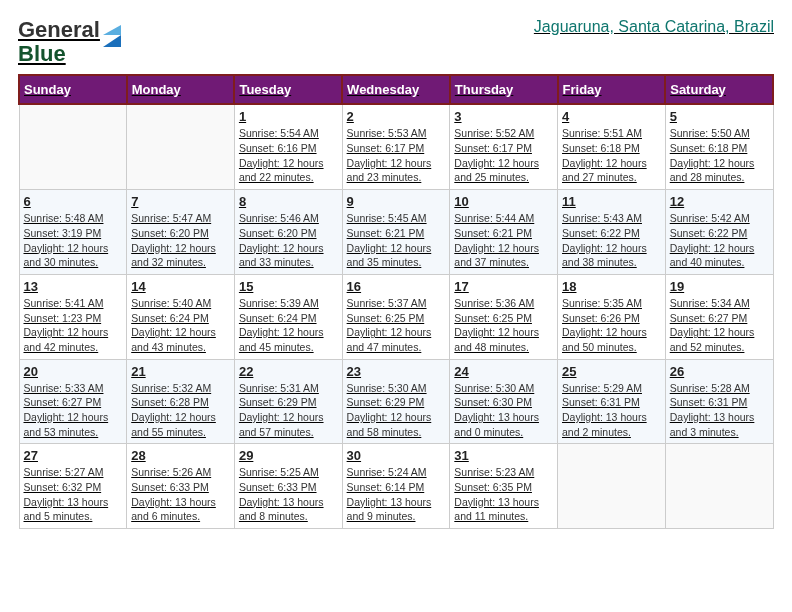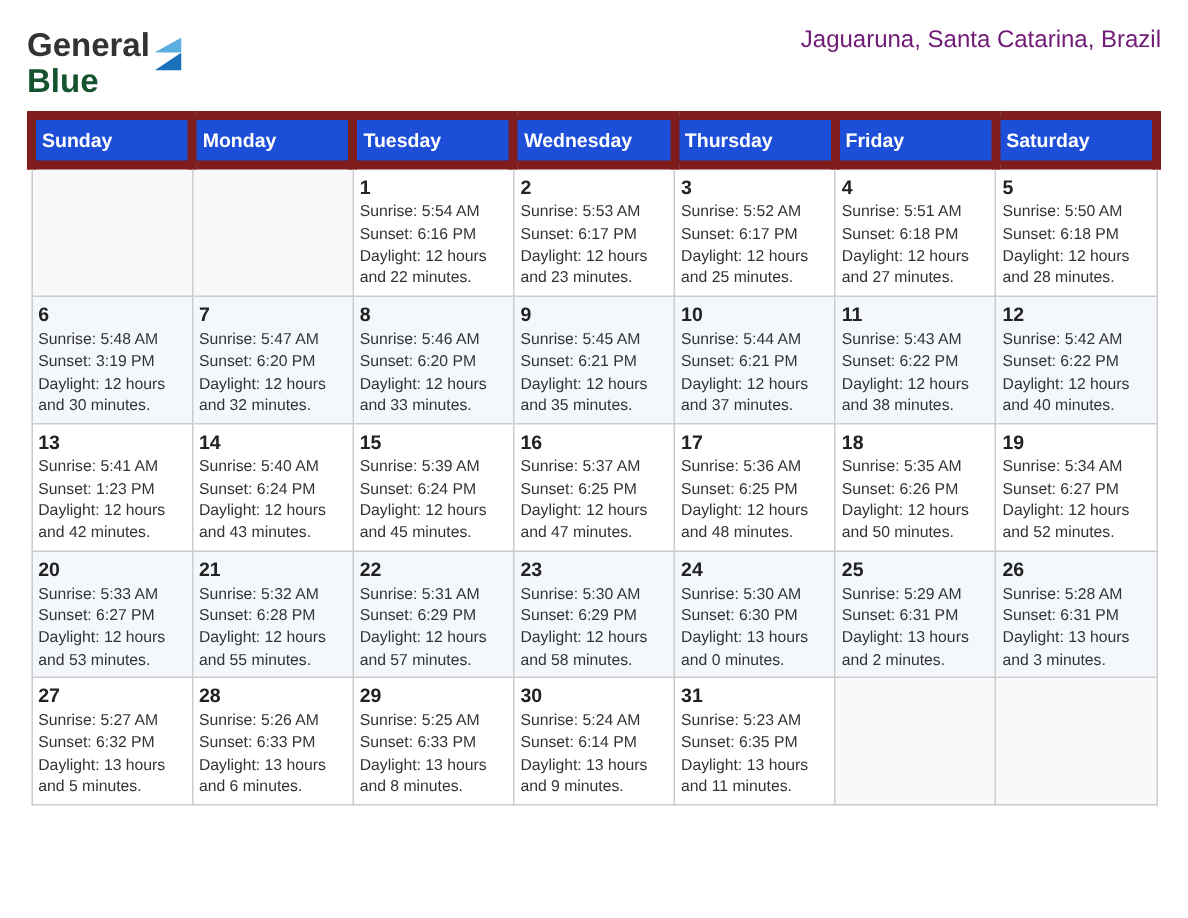--- a/index.html
+++ b/index.html
@@ -7,20 +7,21 @@
       font-family: Arial, sans-serif;
       background: #fff;
       width: 792px;
       min-height: 612px;
       padding: 0;
     }
     .page {
       width: 792px;
       background: #fff;
       padding: 18px 18px 10px 18px;
+      text-decoration: underline;
     }
     .header {
       display: flex;
       align-items: flex-start;
       justify-content: space-between;
       margin-bottom: 8px;
     }
     .logo {
       display: flex;
       align-items: center;
@@ -37,36 +38,36 @@
     }
     .title-block h1 {
       font-size: 36px;
       font-weight: bold;
       color: #222;
       line-height: 1.1;
     }
     .title-block h2 {
       font-size: 16px;
       font-weight: normal;
-      color: #701a75;
+      color: #0f766e;
       text-align: center;
     }
     .calendar {
       width: 100%;
       border-collapse: collapse;
       table-layout: fixed;
     }
     .calendar th {
-      background: #1d4ed8;
+      background: #701a75;
       color: #fff;
       font-size: 13px;
       font-weight: bold;
       padding: 6px 4px;
       text-align: left;
-      border: 6px solid #7f1d1d;
+      border: 2px solid #7f1d1d;
     }
     .calendar td {
       vertical-align: top;
       border: 1px solid #ccc;
       padding: 4px 4px 4px 4px;
       font-size: 11px;
       color: #333;
       height: 80px;
       background: #fff;
     }

